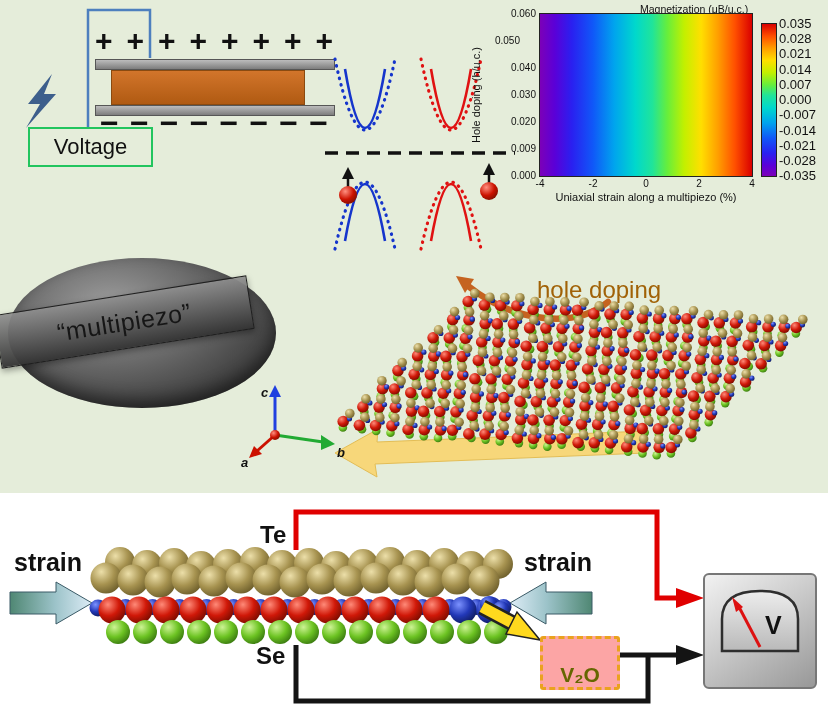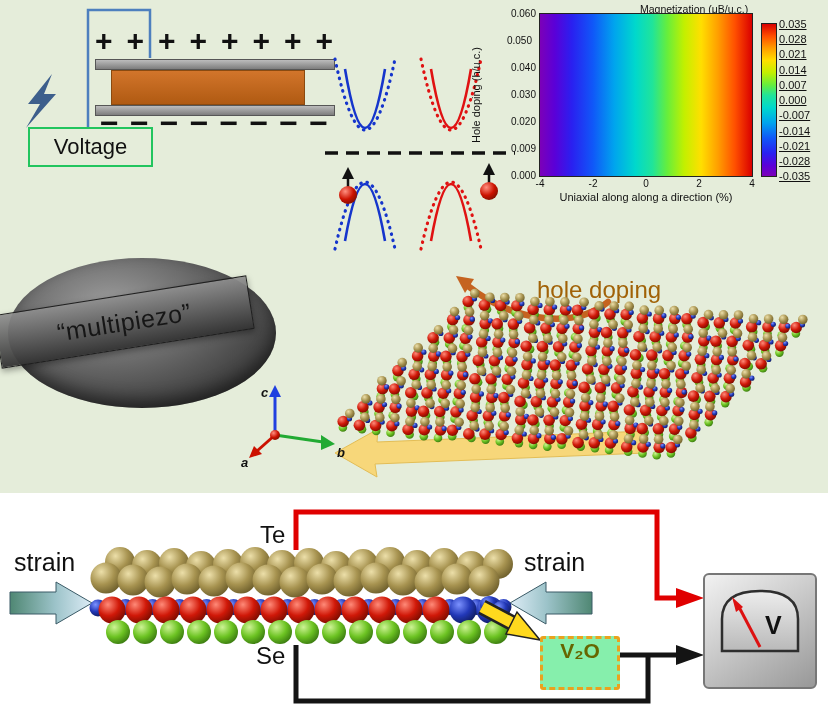--- a/index.html
+++ b/index.html
@@ -15,31 +15,31 @@
   .dielectric { background:linear-gradient(#d2752b,#b05a12); border:1px solid #8a4a10; }
   .voltage-box { border:2px solid #22c55e; display:flex; align-items:center; justify-content:center;
                  font-size:22px; color:#111; background:transparent; }
   .hm-plot { outline:1px solid #222;
     background:linear-gradient(90deg,#7c00b8 0%,#5a00d8 7%,#2a20f0 15%,#1058f8 25%,#00a4ee 35%,
       #00d8cc 45%,#20e49a 53%,#66ee3c 60%,#c2f000 68%,#ffdf00 76%,#ff9e00 84%,#ff4f00 92%,#d90000 100%); }
   .hm-cbar { outline:1px solid #222;
     background:linear-gradient(180deg,#d90000 0%,#ff4f00 8%,#ff9e00 16%,#ffdf00 24%,#c2f000 32%,
       #66ee3c 40%,#20e49a 47%,#00d8cc 55%,#00a4ee 65%,#1058f8 75%,#2a20f0 85%,#5a00d8 93%,#7c00b8 100%); }
   .tick { position:absolute; font-size:10px; color:#111; line-height:10px; }
-  .cb-tick { position:absolute; font-size:11px; color:#111; line-height:10px;text-decoration:underline; }
+  .cb-tick { position:absolute; font-size:13px; color:#111; line-height:10px; }
   .hm-axis-label { font-size:11px; color:#111; white-space:nowrap; }
   .wafer { border-radius:50%;
     background:radial-gradient(ellipse at 38% 32%, #9d9d9d, #636363 45%, #3c3c3c 75%, #2c2c2c);
     box-shadow: inset 0 -8px 16px rgba(0,0,0,.45); }
   .slab { background:linear-gradient(180deg, rgba(142,142,142,.93), rgba(52,52,52,.96));
     border:1px solid #1f1f1f; display:flex; align-items:center; justify-content:center;
     box-shadow:0 3px 6px rgba(0,0,0,.35); }
   .slab span { font-size:25px; color:#161616; letter-spacing:.5px; }
-  .bold-label { font-size:24px; font-weight:400; color:#111; white-space:nowrap; }
-  .v2o-box { border:3px dashed #eaa21e; background:#86efac; display:flex; align-items:flex-start; justify-content:center;
+  .bold-label { font-size:24px; font-weight:700; color:#111; white-space:nowrap; }
+  .v2o-box { border:3px dashed #eaa21e; background:#fca5a5; display:flex; align-items:flex-end; justify-content:center;
     font-size:21px; font-weight:700; color:#666600; border-radius:3px; }
   .voltmeter { background:linear-gradient(145deg,#f2f2f2 0%,#cfcfcf 40%,#989898 100%);
     border:2px solid #777; border-radius:6px; }
   .axis-letter { font:italic 700 13px "Liberation Sans",sans-serif; fill:#111; }
 </style>
 </head>
 <body>
 
 <svg width="0" height="0" style="position:absolute" aria-hidden="true">
   <defs>
@@ -139,36 +139,36 @@
       <line x1="166" y1="154" x2="166" y2="126" stroke="#111" stroke-width="2.5"></line>
       <polygon points="160,130 166,118 172,130" fill="#111"></polygon>
       <circle cx="166" cy="146" r="9" fill="url(#gBall)"></circle>
     </svg>
 
 
     <div class="abs hm-axis-label" style="left:640px;top:3px;width:186px;text-align:left;font-size:10.5px">Magnetization (μB/u.c.)</div>
     <div class="abs hm-plot" style="left:540px;top:14px;width:212px;height:162px"></div>
     <div class="abs" style="left:498px;top:8px;width:38px;height:180px">
       <span class="tick" style="top:1px;right:0">0.060</span>
-      <span class="tick" style="top:28px;right:4px">0.050</span>
+      <span class="tick" style="top:28px;right:16px">0.050</span>
       <span class="tick" style="top:55px;right:0">0.040</span>
       <span class="tick" style="top:82px;right:0">0.030</span>
       <span class="tick" style="top:109px;right:0">0.020</span>
       <span class="tick" style="top:136px;right:0">0.009</span>
       <span class="tick" style="top:163px;right:0">0.000</span>
     </div>
     <div class="abs hm-axis-label" style="left:476px;top:95px;transform:translate(-50%,-50%) rotate(-90deg)">Hole doping (h/u.c.)</div>
     <div class="abs" style="left:540px;top:179px;width:212px;height:12px">
       <span class="tick" style="left:-13px;width:26px;text-align:center">-4</span>
       <span class="tick" style="left:40px;width:26px;text-align:center">-2</span>
       <span class="tick" style="left:93px;width:26px;text-align:center">0</span>
       <span class="tick" style="left:146px;width:26px;text-align:center">2</span>
       <span class="tick" style="left:199px;width:26px;text-align:center">4</span>
     </div>
-    <div class="abs hm-axis-label" style="left:540px;top:191px;width:212px;text-align:center">Uniaxial along along a direction (%)</div>
+    <div class="abs hm-axis-label" style="left:540px;top:191px;width:212px;text-align:center">Uniaxial strain along a multipiezo (%)</div>
     <div class="abs hm-cbar" style="left:762px;top:24px;width:14px;height:152px"></div>
     <div class="abs" style="left:779px;top:19px;width:46px;height:166px">
       <span class="cb-tick" style="top:0">0.035</span>
       <span class="cb-tick" style="top:15px">0.028</span>
       <span class="cb-tick" style="top:30px">0.021</span>
       <span class="cb-tick" style="top:46px">0.014</span>
       <span class="cb-tick" style="top:61px">0.007</span>
       <span class="cb-tick" style="top:76px">0.000</span>
       <span class="cb-tick" style="top:91px">-0.007</span>
       <span class="cb-tick" style="top:107px">-0.014</span>

